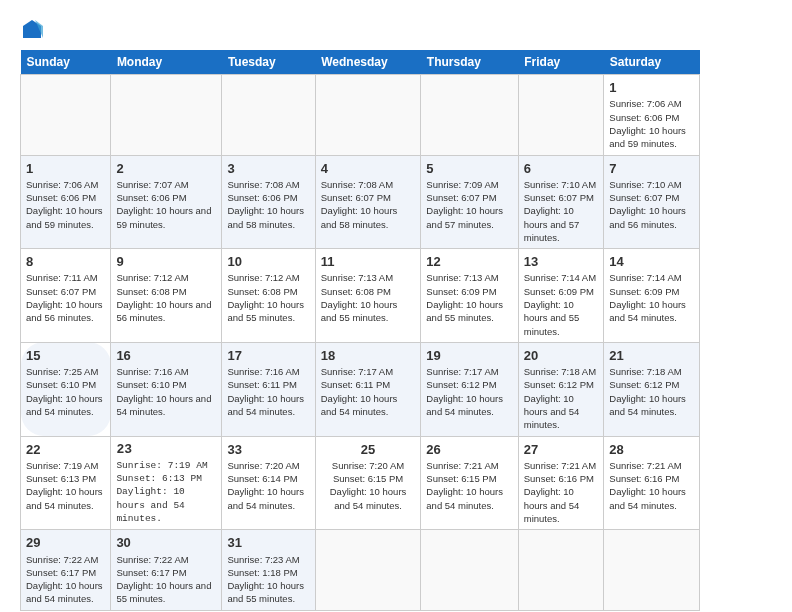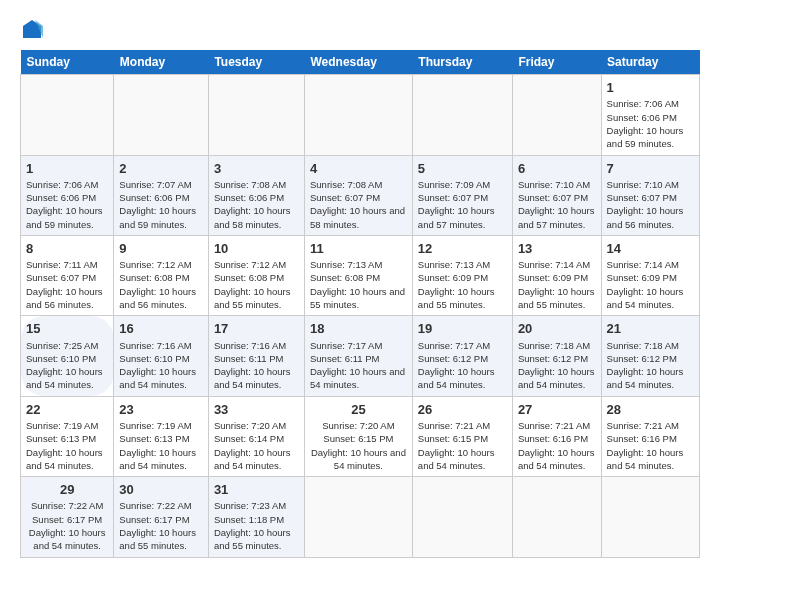--- a/index.html
+++ b/index.html
@@ -146,29 +146,29 @@
           <td style="height: 78px; border-radius: 23px;"><span class="day-num">15</span><span class="day-info">Sunrise: 7:25 AM</span><br><span class="day-info">Sunset: 6:10 PM</span><br><span class="day-info">Daylight: 10 hours and 54 minutes.</span></td>
           <td style="height: 78px;"><span class="day-num">16</span><span class="day-info">Sunrise: 7:16 AM</span><br><span class="day-info">Sunset: 6:10 PM</span><br><span class="day-info">Daylight: 10 hours and 54 minutes.</span></td>
           <td style="height: 78px;"><span class="day-num">17</span><span class="day-info">Sunrise: 7:16 AM</span><br><span class="day-info">Sunset: 6:11 PM</span><br><span class="day-info">Daylight: 10 hours and 54 minutes.</span></td>
           <td style="height: 78px;"><span class="day-num">18</span><span class="day-info">Sunrise: 7:17 AM</span><br><span class="day-info">Sunset: 6:11 PM</span><br><span class="day-info">Daylight: 10 hours and 54 minutes.</span></td>
           <td style="height: 78px;"><span class="day-num">19</span><span class="day-info">Sunrise: 7:17 AM</span><br><span class="day-info">Sunset: 6:12 PM</span><br><span class="day-info">Daylight: 10 hours and 54 minutes.</span></td>
           <td style="height: 78px;"><span class="day-num">20</span><span class="day-info">Sunrise: 7:18 AM</span><br><span class="day-info">Sunset: 6:12 PM</span><br><span class="day-info">Daylight: 10 hours and 54 minutes.</span></td>
           <td style="height: 78px;"><span class="day-num">21</span><span class="day-info">Sunrise: 7:18 AM</span><br><span class="day-info">Sunset: 6:12 PM</span><br><span class="day-info">Daylight: 10 hours and 54 minutes.</span></td>
         </tr>
         <tr>
           <td style="height: 78px;"><span class="day-num">22</span><span class="day-info">Sunrise: 7:19 AM</span><br><span class="day-info">Sunset: 6:13 PM</span><br><span class="day-info">Daylight: 10 hours and 54 minutes.</span></td>
-          <td style="height: 78px;"><span class="day-num">23</span><span class="day-info">Sunrise: 7:19 AM</span><br><span class="day-info">Sunset: 6:13 PM</span><br><span class="day-info">Daylight: 10 hours and 54 minutes.</span></td>
+          <td style="height: 78px; font-family: Liberation Mono, monospace;"><span class="day-num">23</span><span class="day-info">Sunrise: 7:19 AM</span><br><span class="day-info">Sunset: 6:13 PM</span><br><span class="day-info">Daylight: 10 hours and 54 minutes.</span></td>
           <td style="height: 78px;"><span class="day-num">33</span><span class="day-info">Sunrise: 7:20 AM</span><br><span class="day-info">Sunset: 6:14 PM</span><br><span class="day-info">Daylight: 10 hours and 54 minutes.</span></td>
           <td style="height: 78px; text-align: center;"><span class="day-num">25</span><span class="day-info">Sunrise: 7:20 AM</span><br><span class="day-info">Sunset: 6:15 PM</span><br><span class="day-info">Daylight: 10 hours and 54 minutes.</span></td>
           <td style="height: 78px;"><span class="day-num">26</span><span class="day-info">Sunrise: 7:21 AM</span><br><span class="day-info">Sunset: 6:15 PM</span><br><span class="day-info">Daylight: 10 hours and 54 minutes.</span></td>
           <td style="height: 78px;"><span class="day-num">27</span><span class="day-info">Sunrise: 7:21 AM</span><br><span class="day-info">Sunset: 6:16 PM</span><br><span class="day-info">Daylight: 10 hours and 54 minutes.</span></td>
           <td style="height: 78px;"><span class="day-num">28</span><span class="day-info">Sunrise: 7:21 AM</span><br><span class="day-info">Sunset: 6:16 PM</span><br><span class="day-info">Daylight: 10 hours and 54 minutes.</span></td>
         </tr>
         <tr>
-          <td style="height: 78px; text-align: center;"><span class="day-num">29</span><span class="day-info">Sunrise: 7:22 AM</span><br><span class="day-info">Sunset: 6:17 PM</span><br><span class="day-info">Daylight: 10 hours and 54 minutes.</span></td>
+          <td style="height: 78px;"><span class="day-num">29</span><span class="day-info">Sunrise: 7:22 AM</span><br><span class="day-info">Sunset: 6:17 PM</span><br><span class="day-info">Daylight: 10 hours and 54 minutes.</span></td>
           <td style="height: 78px;"><span class="day-num">30</span><span class="day-info">Sunrise: 7:22 AM</span><br><span class="day-info">Sunset: 6:17 PM</span><br><span class="day-info">Daylight: 10 hours and 55 minutes.</span></td>
           <td style="height: 78px;"><span class="day-num">31</span><span class="day-info">Sunrise: 7:23 AM</span><br><span class="day-info">Sunset: 1:18 PM</span><br><span class="day-info">Daylight: 10 hours and 55 minutes.</span></td>
           <td class="empty" style="height: 78px;"></td>
           <td class="empty" style="height: 78px;"></td>
           <td class="empty" style="height: 78px;"></td>
           <td class="empty" style="height: 78px;"></td>
         </tr>
       </tbody>
   </table>
 </div>

